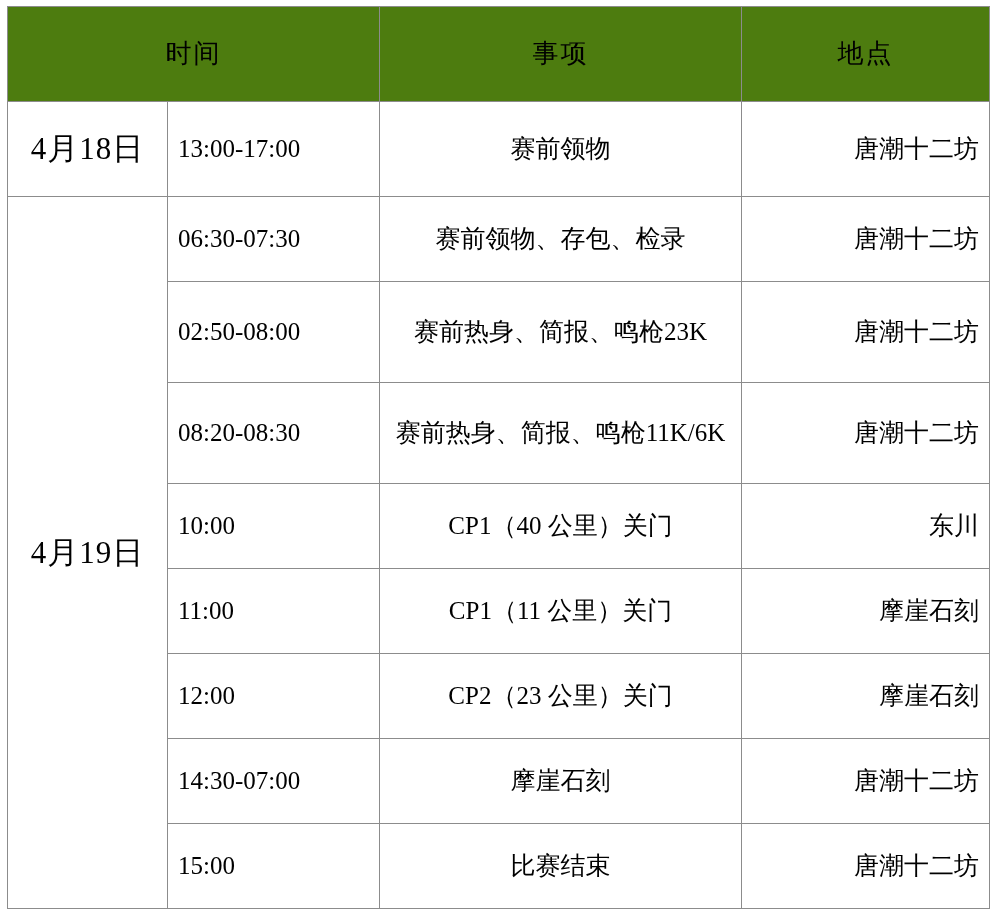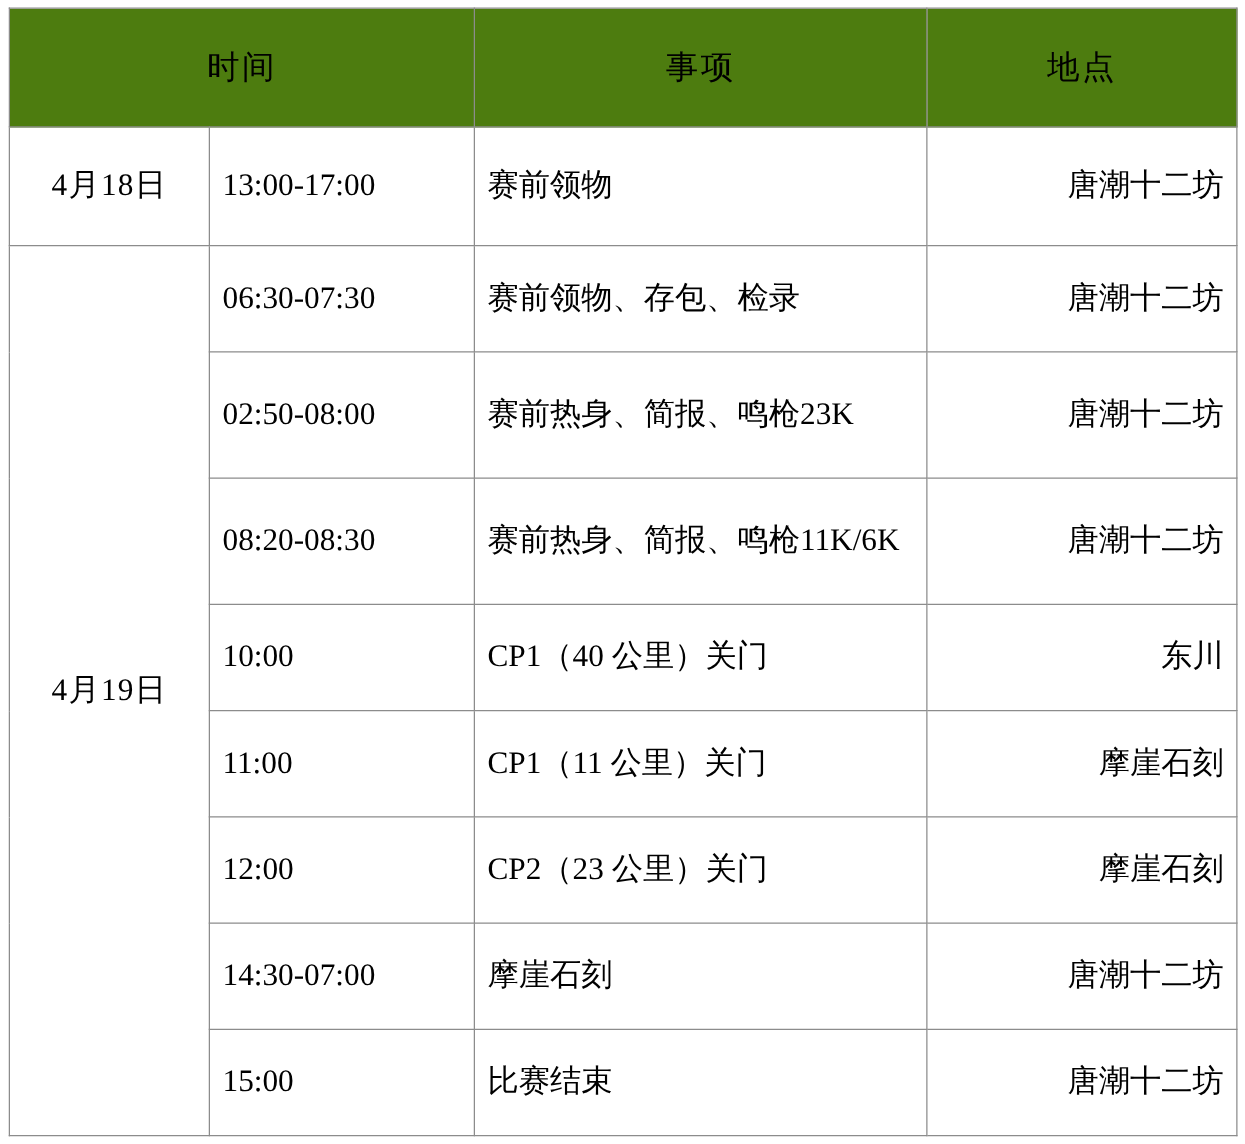--- a/index.html
+++ b/index.html
@@ -35,29 +35,29 @@
     font-size: 26px;
     letter-spacing: 2px;
   }
   col.col-date  { width: 160px; }
   col.col-time  { width: 212px; }
   col.col-item  { width: 362px; }
   col.col-place { width: 248px; }
 
   td.date-cell {
     text-align: center;
-    font-size: 25px;
+    font-size: 31px;
     letter-spacing: 1px;
   }
   td.time-cell {
     text-align: left;
     white-space: nowrap;
   }
   td.item-cell {
-    text-align: left;
+    text-align: center;
   }
   td.place-cell {
     text-align: right;
   }
   tr.row-tall td { height: 82px; }
   tr.row-std  td { height: 72px; }
   tr.row-two  td { height: 88px; }
 </style>
 </head>
 <body>

